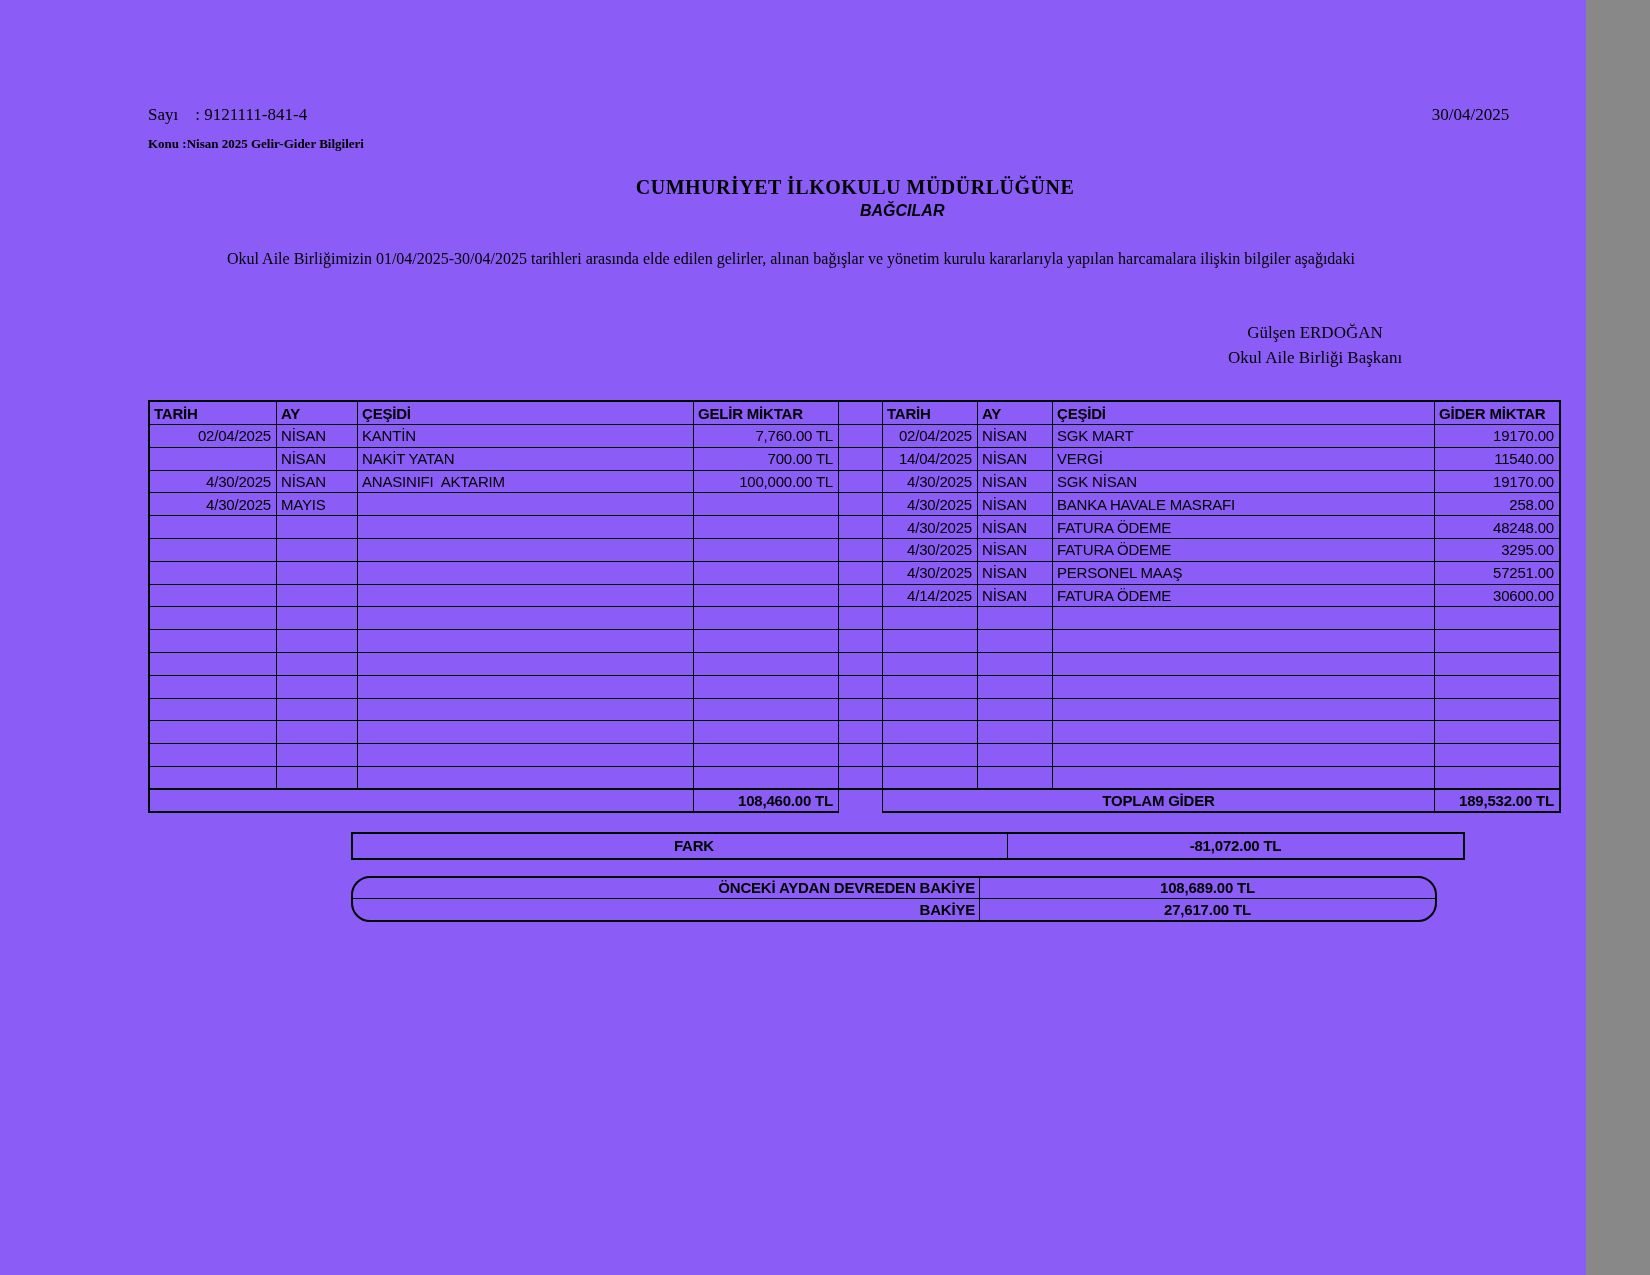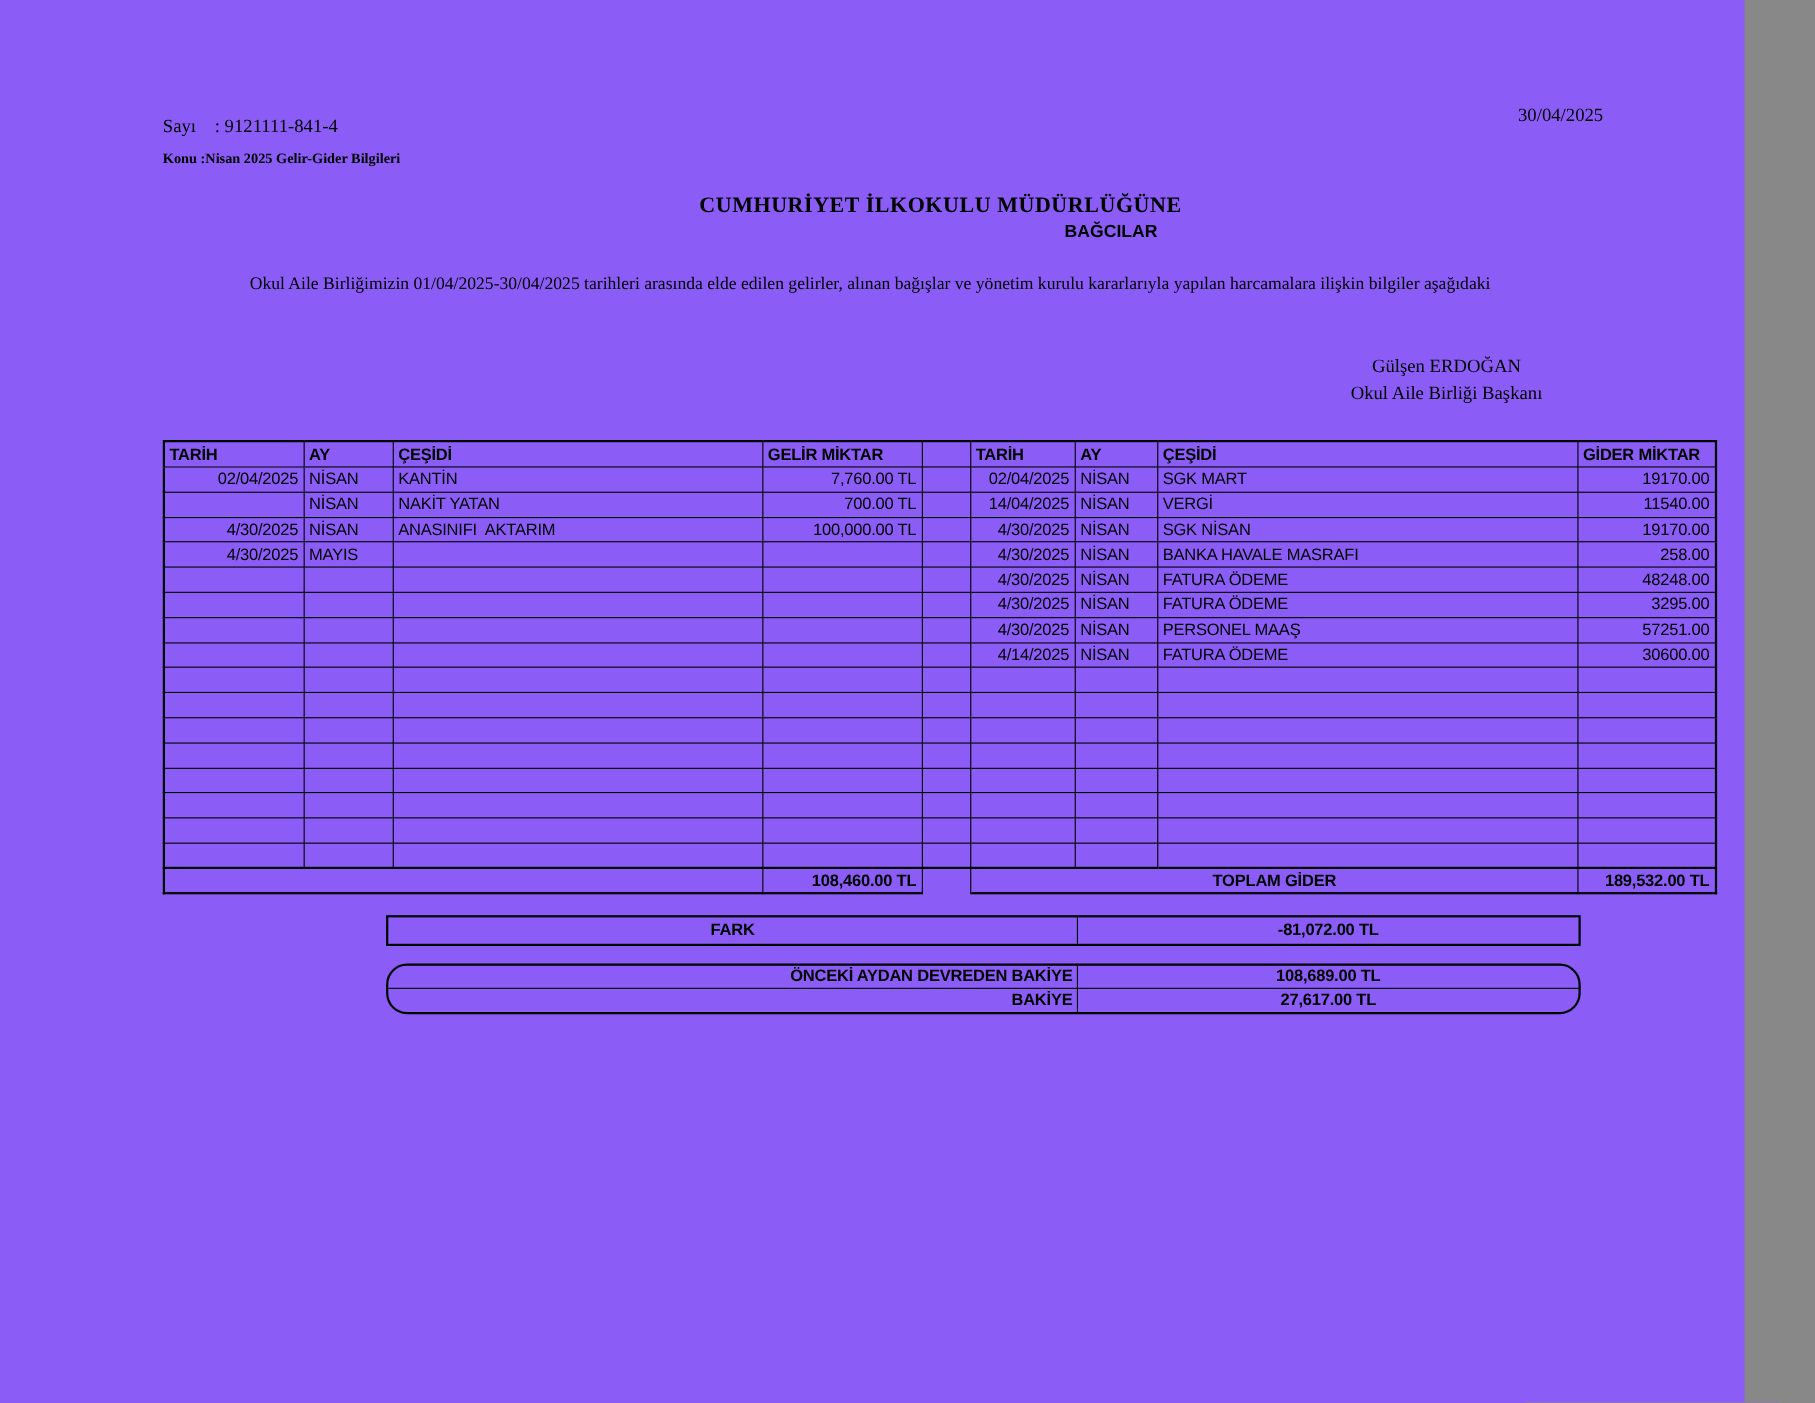--- a/index.html
+++ b/index.html
@@ -10,24 +10,24 @@
     font-family:"Liberation Serif", serif;
     color:#000;
     overflow:hidden;
   }
   .serif{font-family:"Liberation Serif", serif;}
   .abs{position:absolute;}
   .nowrap{white-space:pre;}
 
   
   #sayi-line{left:148px;top:105px;font-size:17px;}
-  #doc-date{left:1380px;top:95px;width:181px;text-align:left;font-size:17px;}
+  #doc-date{left:1380px;top:105px;width:181px;text-align:center;font-size:17px;}
   #konu-line{left:148px;top:136px;font-size:13px;font-weight:bold;}
   #letter-title{left:455px;top:176px;width:800px;text-align:center;font-size:20px;font-weight:bold;letter-spacing:.5px;}
-  #letter-subtitle{left:860px;top:202px;width:300px;text-align:center;font-size:16px;font-weight:bold;font-family:"Liberation Sans",sans-serif;}
+  #letter-subtitle{left:860px;top:202px;width:300px;text-align:left;font-size:16px;font-weight:bold;font-family:"Liberation Sans",sans-serif;font-style:italic;}
   #body-paragraph{left:227px;top:250px;font-size:16px;white-space:pre;}
   #signature{left:1150px;top:320px;width:330px;text-align:center;font-size:17px;line-height:25px;}
 
   
   #main-table{
     left:148px;top:400px;
     display:grid;
     grid-template-columns:129px 81px 336px 145px 44px 95px 75px 382px 126px;
     grid-template-rows:25px repeat(16, 22.8px) 23px;
     font-family:"Liberation Sans", sans-serif;
@@ -55,21 +55,21 @@
   
   .sumtable{
     position:absolute;left:351px;
     display:grid;
     grid-template-columns:627px 455px;
     border:2.2px solid #000;
     font-family:"Liberation Sans", sans-serif;
     font-size:15px;font-weight:bold;
     letter-spacing:-0.2px;
   }
-  #fark-table{top:832px;grid-template-rows:23.5px;}
+  #fark-table{top:832px;grid-template-rows:23.5px;padding-left:28px;}
   #bakiye-table{top:876px;grid-template-rows:20.8px 20.8px;border-radius:19px;}
   .scell{
     box-sizing:border-box;
     display:flex;align-items:center;
     overflow:hidden;white-space:pre;
   }
   .sdiv{border-right:1.4px solid #000;}
   .sbot{border-bottom:1.4px solid #000;}
   .s-ar{justify-content:flex-end;padding-right:4px;}
   .s-ac{justify-content:center;}

